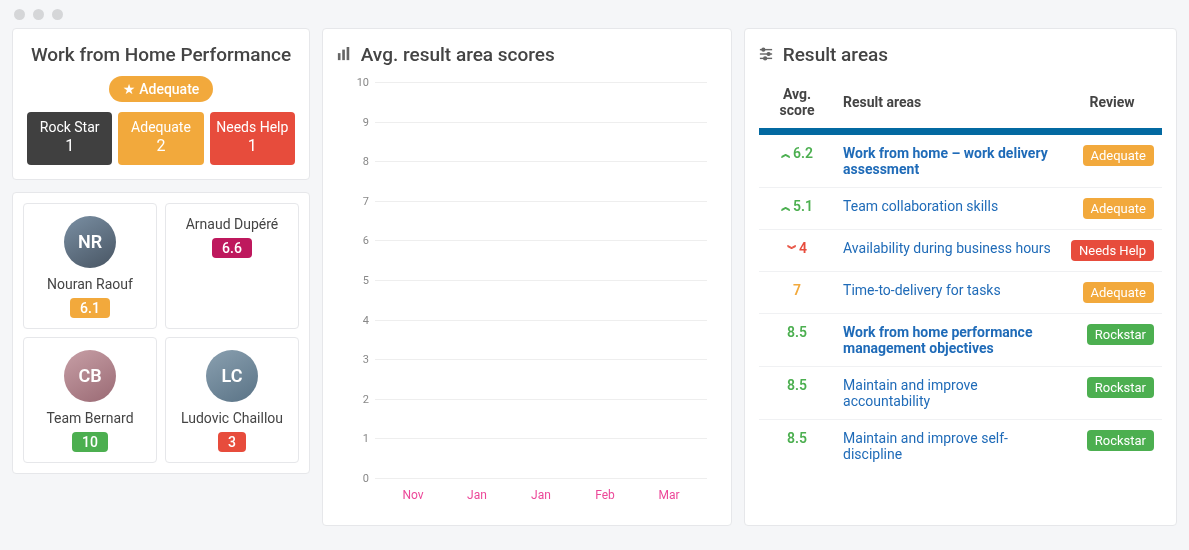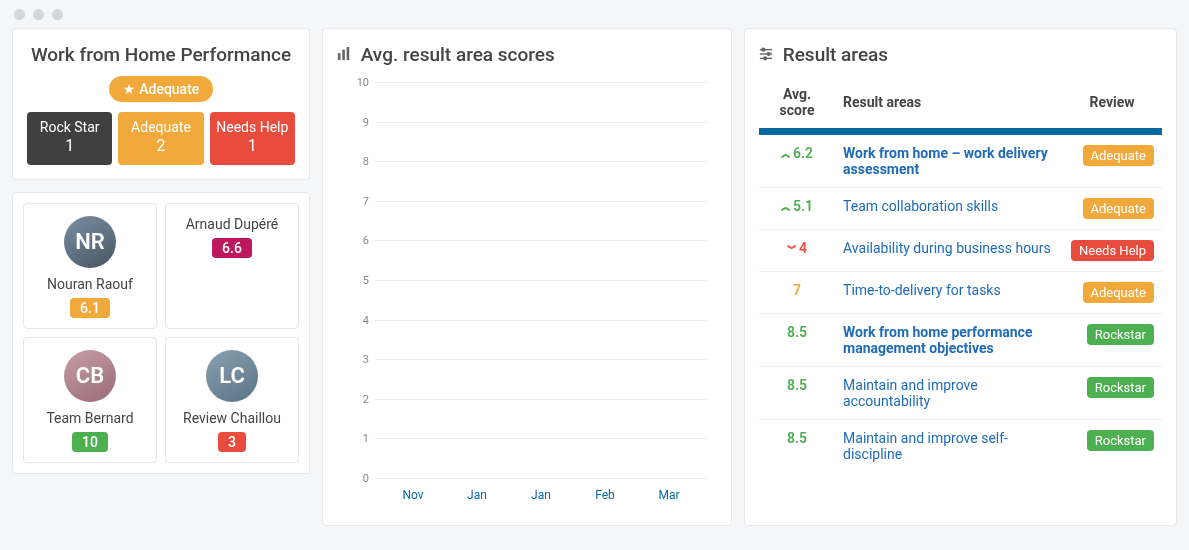--- a/index.html
+++ b/index.html
@@ -83,21 +83,21 @@
   .person {
     border: 1px solid #e6e7ea;
     border-radius: 4px;
     padding: 12px 8px 10px 8px;
     text-align: center;
   }
   .avatar {
     width: 52px; height: 52px; border-radius: 50%;
     margin: 0 auto 8px auto;
     display: flex; align-items: center; justify-content: center;
-    color: #fff; font-weight: 600; font-size: 22px;
+    color: #fff; font-weight: 600; font-size: 18px;
   }
   .av1 { background: linear-gradient(150deg,#7a8fa3,#485563); }
   .av2 { background: linear-gradient(150deg,#d6b08b,#a07455); }
   .av3 { background: linear-gradient(150deg,#c79fa6,#9a6a74); }
   .av4 { background: linear-gradient(150deg,#8aa0b0,#5a7386); }
   .person-name { font-size: 14px; color:#444; margin-bottom:6px; white-space: nowrap; }
   .score-badge {
     display:inline-block; padding:2px 10px; border-radius:4px;
     color:#fff; font-size:14px; font-weight:500;
   }
@@ -116,21 +116,21 @@
   }
   .bars {
     position:absolute; left:0; right:0; bottom:0; top:0;
     display:flex; align-items:flex-end; justify-content:space-around;
     padding: 0 6px;
   }
   .bargroup { flex:1; display:flex; flex-direction:column; align-items:center; }
   .bar { width: 48px; border-radius: 2px 2px 0 0; }
   .xlabels {
     position:absolute; left:38px; right:10px; bottom:4px;
-    display:flex; justify-content:space-around; font-size:12px; color:#0369a1;
+    display:flex; justify-content:space-around; font-size:12px; color:#ec4899;
     padding: 0 6px;
   }
   .xlabels span { flex:1; text-align:center; }
 
   
   table { width:100%; border-collapse: collapse; font-size:14px; }
   th {
     text-align:left; padding:10px 8px; color:#444; font-weight:700;
     border-bottom:7px solid #0369a1;
   }
@@ -189,21 +189,21 @@
               <div class="n">1</div>
             </div>
           </div>
       </div>
 
       <div class="panel" style="padding:10px;">
         <div class="people" id="people-grid">
             <div class="person"><div class="avatar av1">NR</div><div class="person-name">Nouran Raouf</div><span class="score-badge" style="background: rgb(242, 169, 60);">6.1</span></div>
             <div class="person"><div class="person-name">Arnaud Dupéré</div><span class="score-badge" style="background: #be185d;">6.6</span></div>
             <div class="person"><div class="avatar av3">CB</div><div class="person-name">Team Bernard</div><span class="score-badge" style="background: rgb(76, 175, 80);">10</span></div>
-            <div class="person"><div class="avatar av4">LC</div><div class="person-name">Review Chaillou</div><span class="score-badge" style="background: rgb(231, 76, 60);">3</span></div>
+            <div class="person"><div class="avatar av4">LC</div><div class="person-name">Ludovic Chaillou</div><span class="score-badge" style="background: rgb(231, 76, 60);">3</span></div>
           </div>
       </div>
     </div>
 
     <div class="col col-mid">
       <div class="panel" style="height:498px;">
         <div class="panel-title">
           <span class="ico">
             <svg width="14" height="14" viewBox="0 0 16 16" fill="currentColor">
                 <rect x="1" y="7" width="3" height="8"></rect>

